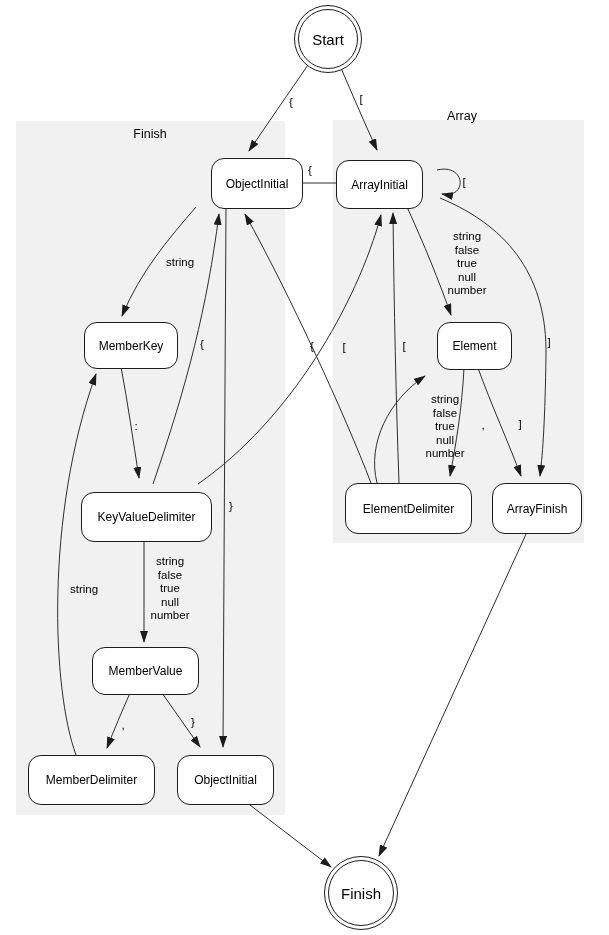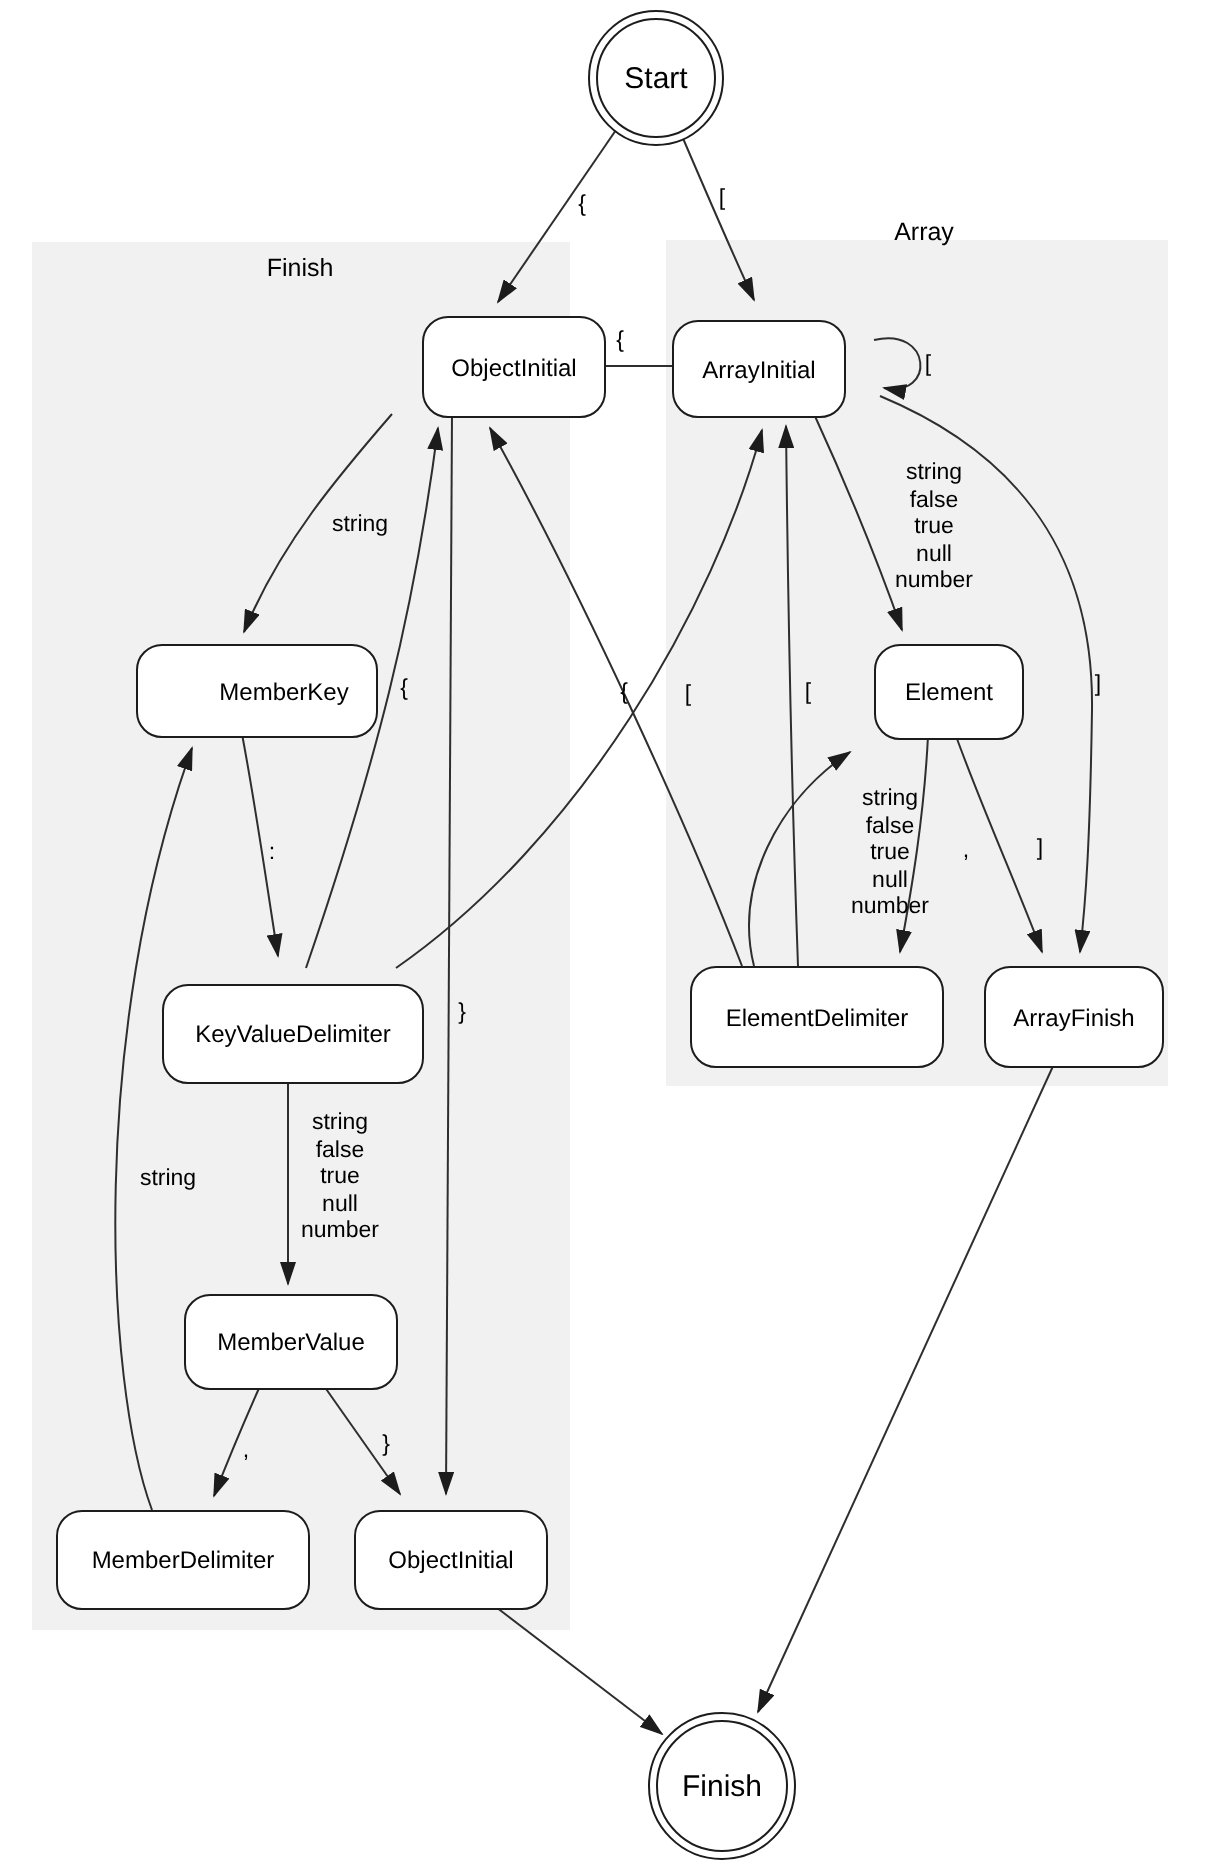--- a/index.html
+++ b/index.html
@@ -81,21 +81,21 @@
   </div>
 
   <div class="node" style="left:182px;top:158px;width:90px;height:49px;margin-left:29px;">
     <span>ObjectInitial</span>
   </div>
 
   <div class="node" style="left:336px;top:160px;width:85px;height:47px;">
     <span>ArrayInitial</span>
   </div>
 
-  <div class="node" style="left:68px;top:322px;width:92px;height:45px;padding-left:27px;">
+  <div class="node" style="left:84px;top:322px;width:92px;height:45px;">
     <span>MemberKey</span>
   </div>
 
   <div class="node" style="left:427px;top:322px;width:73px;height:46px;margin-left:10px;">
     <span>Element</span>
   </div>
 
   <div class="node" style="left:81px;top:492px;width:129px;height:48px;">
     <span>KeyValueDelimiter</span>
   </div>

